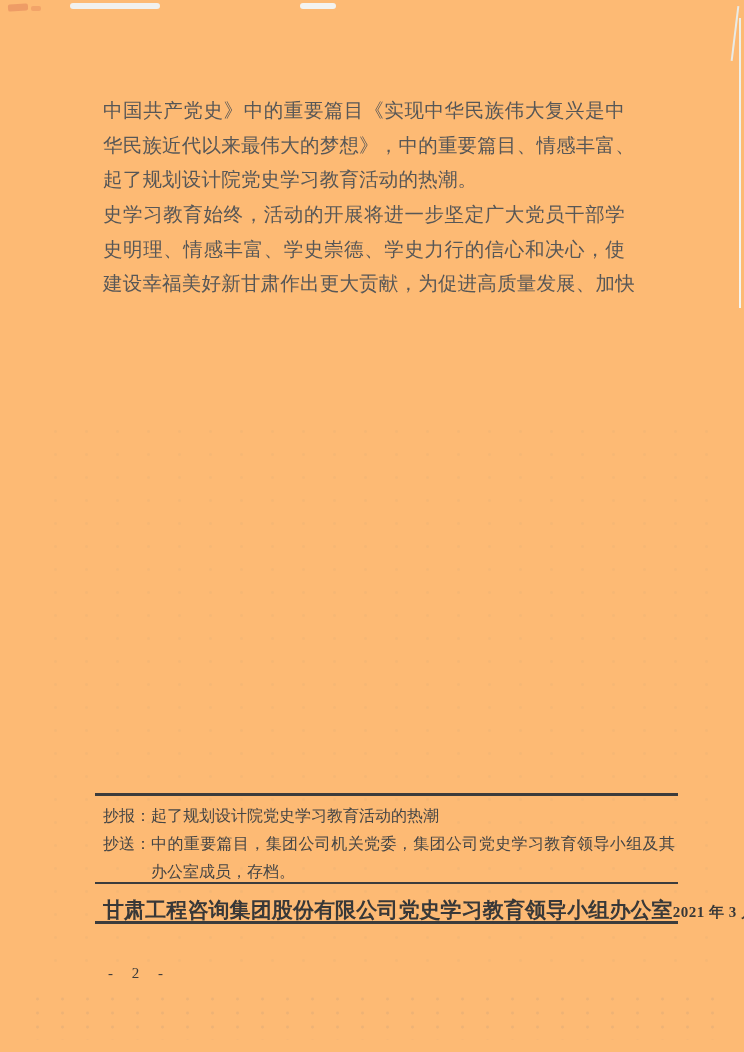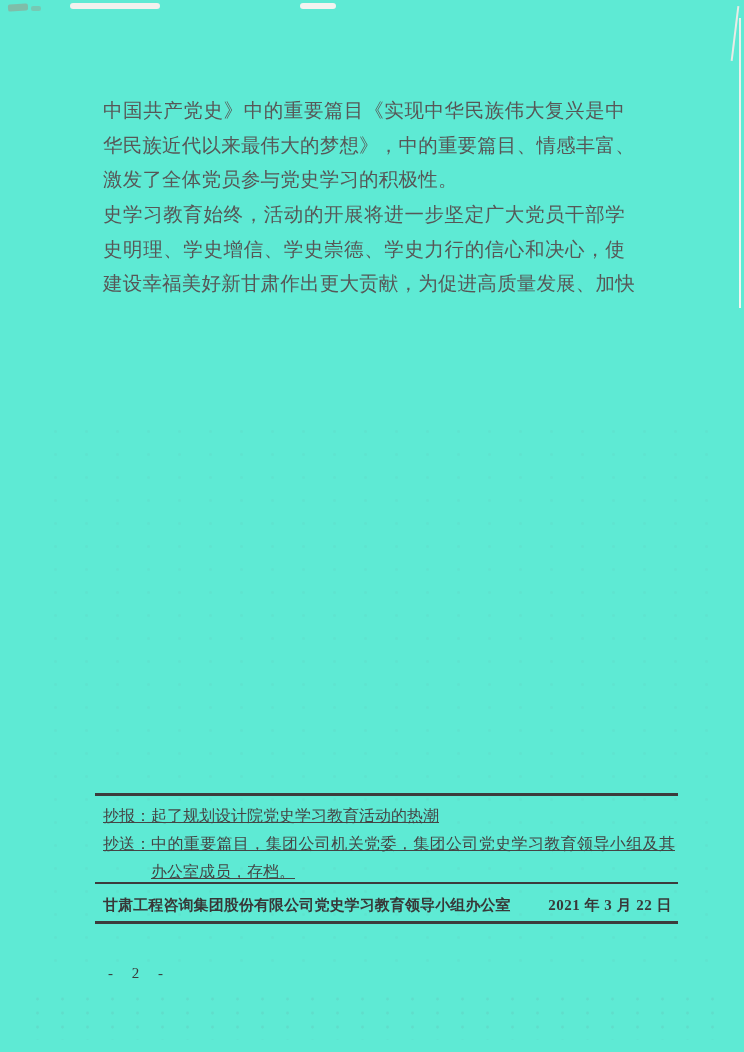--- a/index.html
+++ b/index.html
@@ -8,21 +8,21 @@
     width: 744px;
     height: 1052px;
     overflow: hidden;
     background: #fdfdfc;
     font-family: "Liberation Serif", "DejaVu Serif", serif;
   }
   .page {
     position: relative;
     width: 744px;
     height: 1052px;
-    background: #5eead4;
+    background: #fdba74;
   }
 
   
   .body-text {
     position: absolute;
     top: 94px;
     left: 103px;
     width: 522px;
     color: #575757;
     font-size: 19.5px;
@@ -56,21 +56,21 @@
   
   .dist-block {
     position: absolute;
     top: 802px;
     left: 103px;
     width: 572px;
     color: #454545;
     font-size: 16px;
     line-height: 28px;
   }
-  .dist-row { display: flex; text-decoration: underline; }
+  .dist-row { display: flex; }
   .dist-label {
     flex: 0 0 48px;
     white-space: nowrap;
   }
   .dist-value {
     flex: 1 1 auto;
     text-align: justify;
   }
 
   
@@ -79,21 +79,21 @@
     top: 896px;
     left: 103px;
     width: 569px;
     display: flex;
     justify-content: space-between;
     align-items: baseline;
     color: #383838;
     font-weight: 600;
     white-space: nowrap;
   }
-  .footer-issuer { font-size: 15px; letter-spacing: 0.1px; }
+  .footer-issuer { font-size: 21px; letter-spacing: 0.1px; }
   .footer-date   { font-size: 15px; letter-spacing: 0.5px; }
 
   
   .page-number {
     position: absolute;
     top: 965px;
     left: 108px;
     color: #3a3a3a;
     font-size: 15px;
     letter-spacing: 5px;
@@ -149,23 +149,23 @@
   <div class="artifact smudge-1"></div>
   <div class="artifact smudge-2"></div>
   <div class="artifact edge-curve"></div>
   <div class="artifact edge-line"></div>
   <div class="artifact noise-mid"></div>
   <div class="artifact noise-bottom"></div>
 
   <div class="body-text">
     <div class="line">中国共产党史》中的重要篇目《实现中华民族伟大复兴是中</div>
     <div class="line">华民族近代以来最伟大的梦想》，中的重要篇目、情感丰富、</div>
-    <div class="line para-end">激发了全体党员参与党史学习的积极性。</div>
+    <div class="line para-end">起了规划设计院党史学习教育活动的热潮。</div>
     <div class="line">史学习教育始终，活动的开展将进一步坚定广大党员干部学</div>
-    <div class="line">史明理、学史增信、学史崇德、学史力行的信心和决心，使</div>
+    <div class="line">史明理、情感丰富、学史崇德、学史力行的信心和决心，使</div>
     <div class="line">建设幸福美好新甘肃作出更大贡献，为促进高质量发展、加快</div>
   </div>
 
   <div class="rule rule-1"></div>
 
   <div class="dist-block">
     <div class="dist-row">
       <span class="dist-label">抄报：</span>
       <span class="dist-value">起了规划设计院党史学习教育活动的热潮</span>
     </div>

